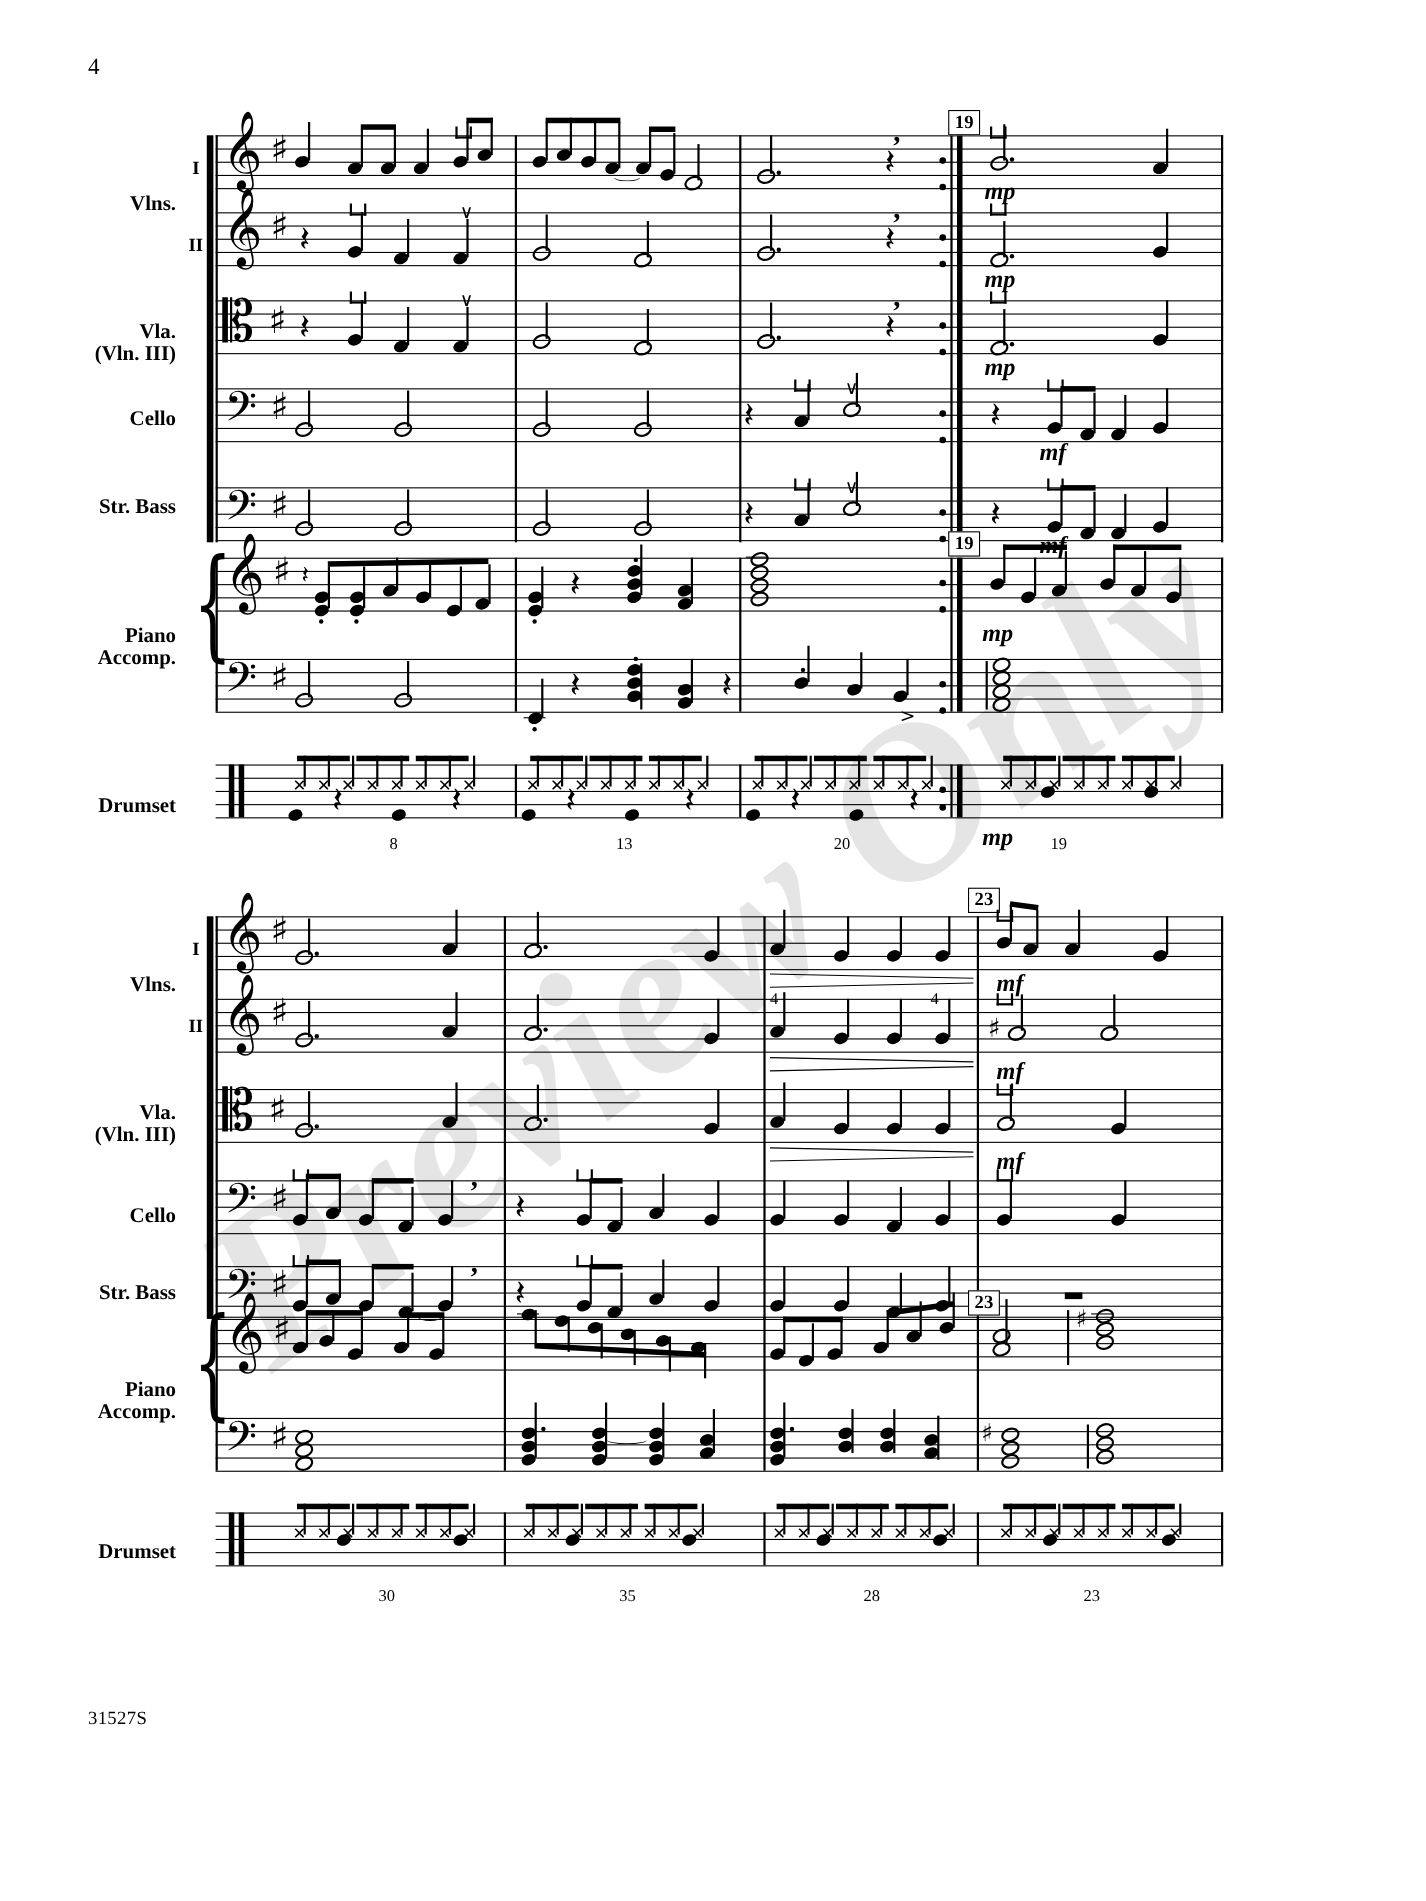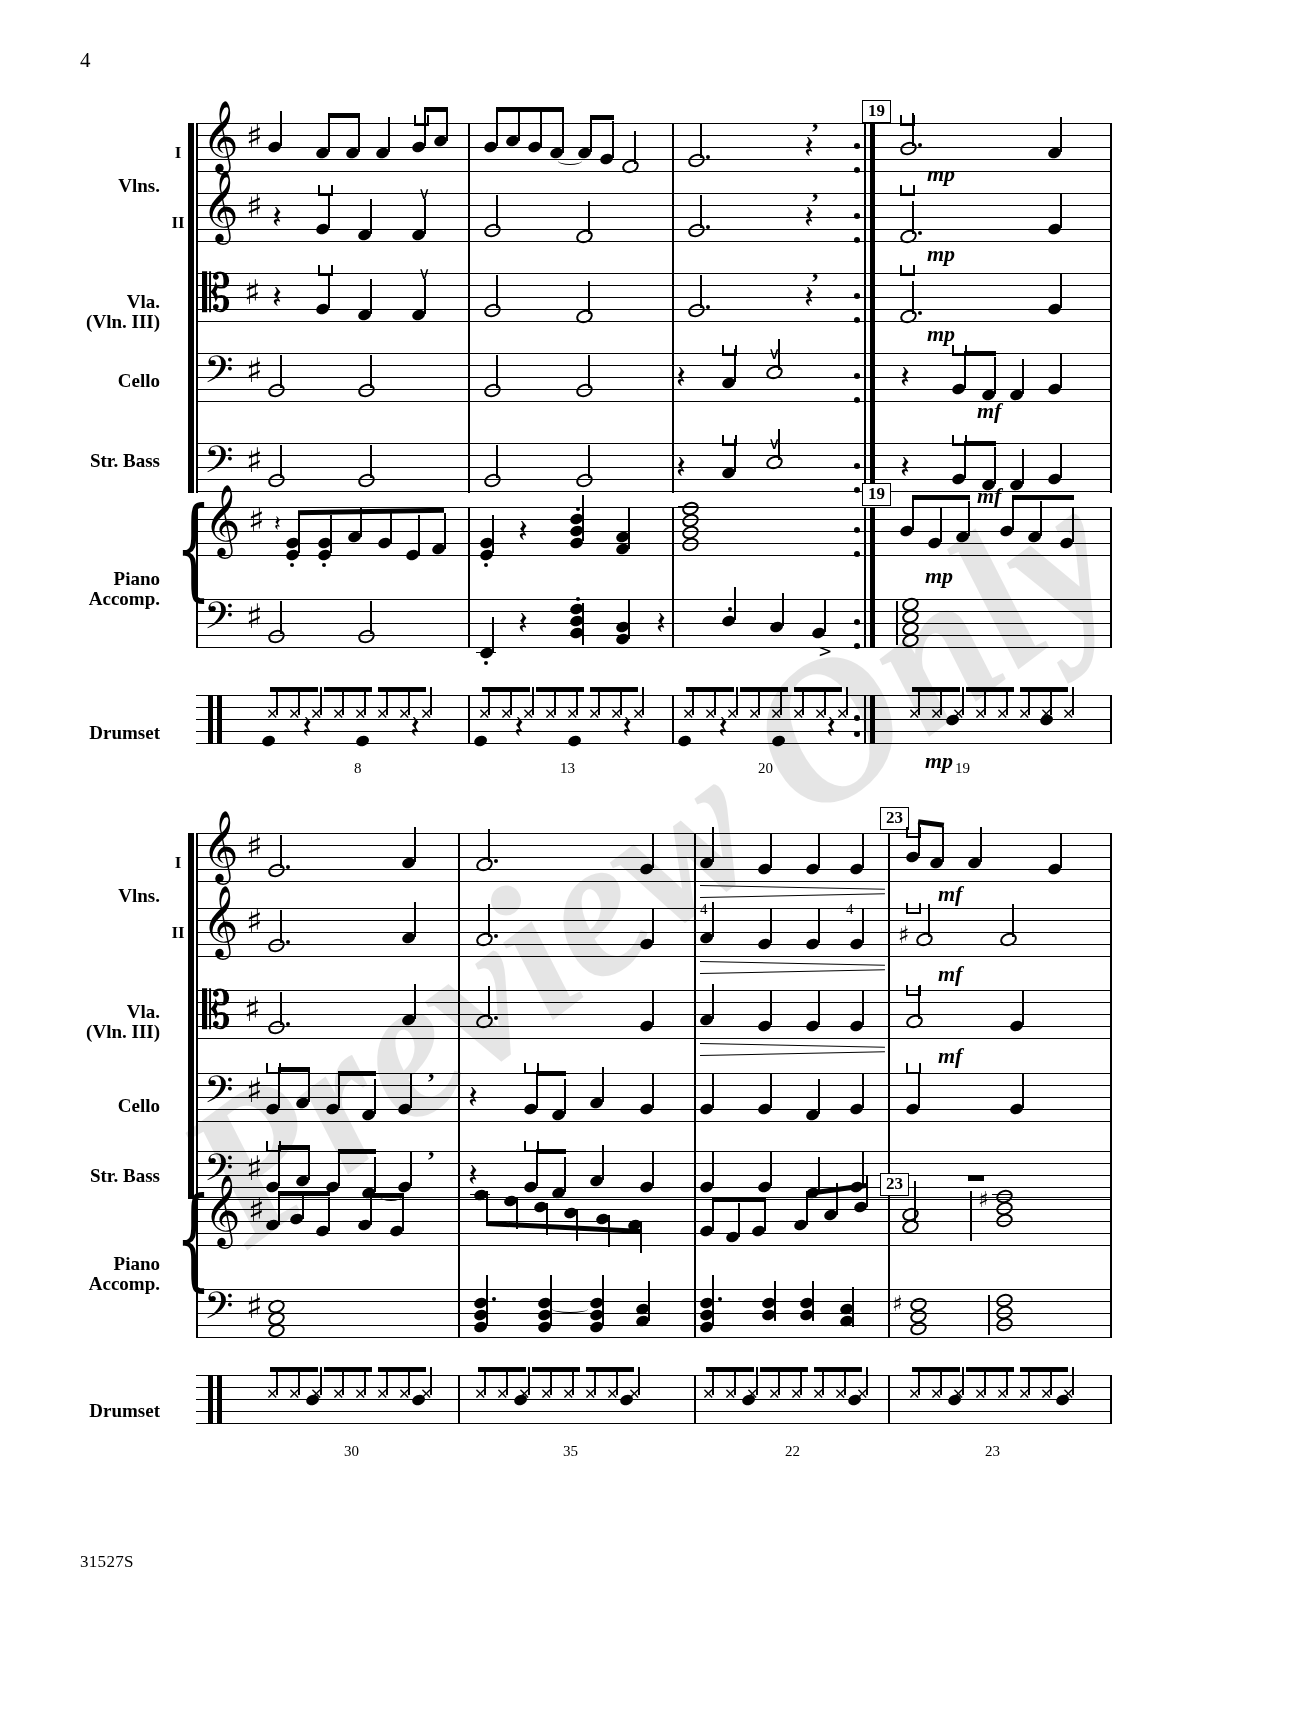--- a/index.html
+++ b/index.html
@@ -211,21 +211,20 @@
   }
 
   
   .dyn {
     position: absolute;
     font-family: "Liberation Serif", serif;
     font-style: italic;
     font-weight: bold;
     font-size: 22px;
     line-height: 1;
-    margin-left: 32px;
   }
 
   
   .bow-down {
     position: absolute;
     width: 11px; height: 9px;
     border: 2.4px solid #000;
     border-top: none;
   }
   .bow-up {
@@ -928,21 +927,21 @@
 
   <div class="barline" style="left:1110px; top:28px;  height:366px;"></div>
   <div class="barline" style="left:1110px; top:392px; height:140px;"></div>
   <div class="barline" style="left:1110px; top:570px; height:48px;"></div>
 
   <div class="rehearsal" style="left:880px; top:2px;">23</div>
   <div class="rehearsal" style="left:880px; top:368px;">23</div>
 
   <div class="measure-num" style="left:344px; top:638px;">30</div>
   <div class="measure-num" style="left:563px; top:638px;">35</div>
-  <div class="measure-num" style="left:785px; top:638px;">22</div>
+  <div class="measure-num" style="left:785px; top:638px;">28</div>
   <div class="measure-num" style="left:985px; top:638px;">23</div>
 
   <div class="dyn" style="left:906px; top:78px;">mf</div>
   <div class="dyn" style="left:906px; top:158px;">mf</div>
   <div class="dyn" style="left:906px; top:240px;">mf</div>
 
   <div class="hairpin" style="left:700px; top:80px; width:185px;">
     <div class="hp-top" style="transform: rotate(1.2deg);"></div>
     <div class="hp-bot" style="top:12px; transform: rotate(-1.2deg);"></div>
   </div>

